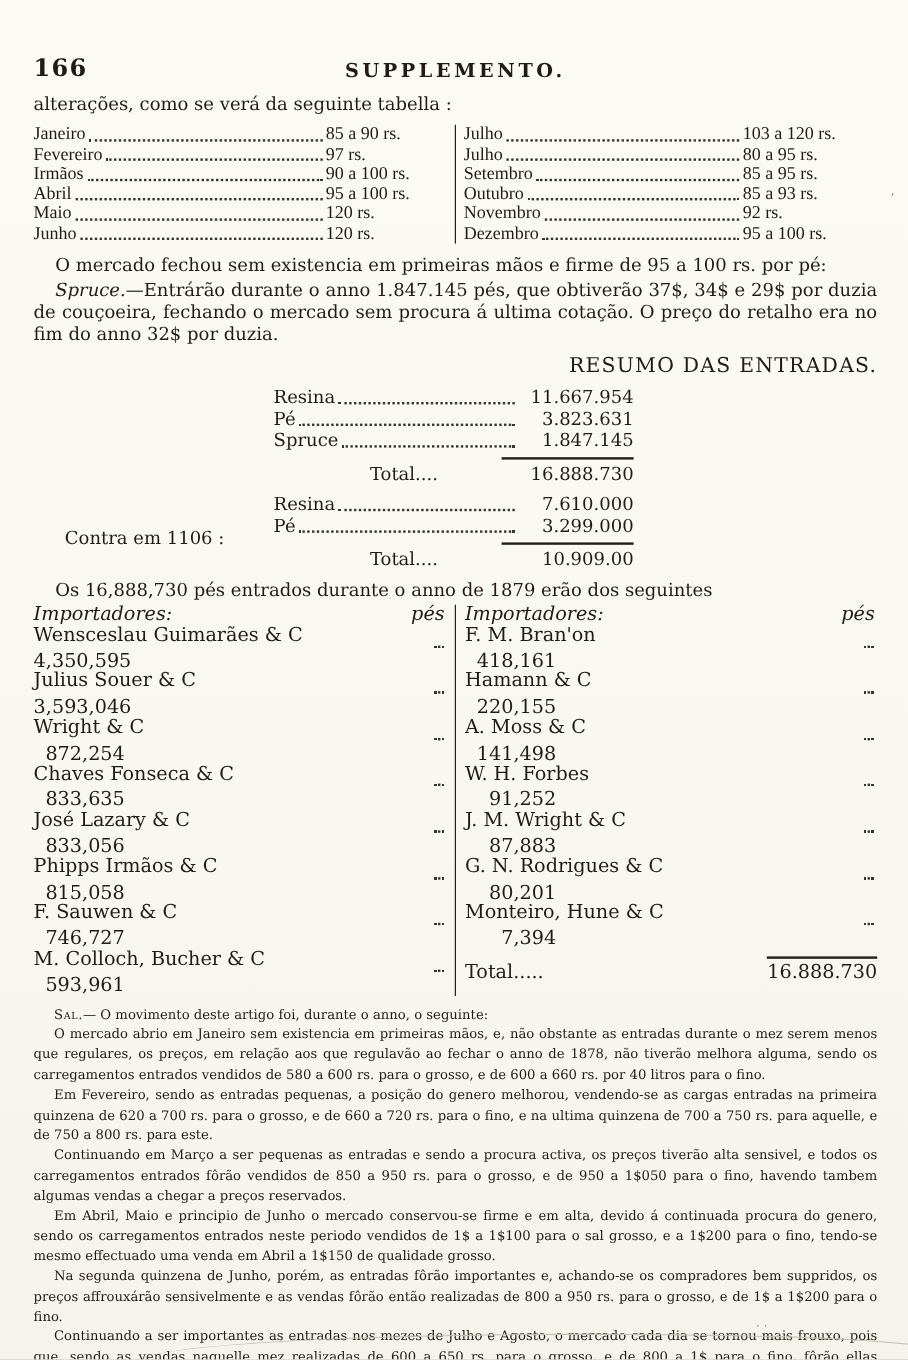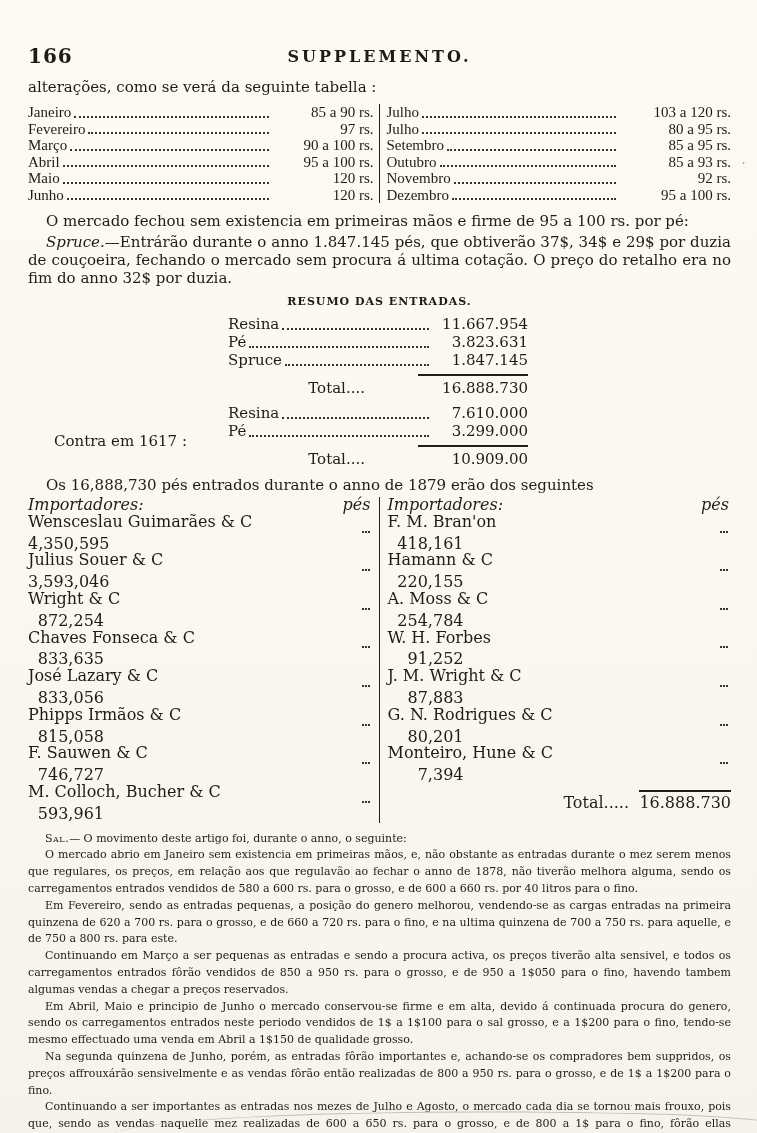--- a/index.html
+++ b/index.html
@@ -2,63 +2,63 @@
 <html><head>
 <meta charset="utf-8">
 <style>
   html,body { margin:0; padding:0; background:#d8d5cf; }
   .page {
     position:relative; width:757px; height:1133px; margin:0 auto;
     background:linear-gradient(180deg,#fbfaf5 0%, #f9f7f1 60%, #f5f3ec 100%);
     color:#211b13; font-family:"DejaVu Serif", serif; overflow:hidden;
     box-sizing:border-box; padding:44px 26px 0 28px;
   }
-  .hdr { display:flex; align-items:center; margin-bottom:10px; }
+  .hdr { display:flex; align-items:flex-end; margin-bottom:10px; }
   .pagenum { font-weight:bold; font-size:20px; width:120px; letter-spacing:1px; }
   .ptitle { flex:1; text-align:center; font-weight:bold; font-size:16px; letter-spacing:3px; margin-right:120px; }
   .intro { font-size:15px; margin-bottom:8px; }
 
   
   .mtable { display:flex; font-size:15px; line-height:16.5px; margin-bottom:9px; }
   .mcol { width:50%; box-sizing:border-box; }
   .mcol.left { border-right:1.4px solid #241e16; padding-right:5px; }
   .mcol.right { padding-left:7px; }
   .mrow { display:flex; align-items:baseline;font-family:Liberation Serif, serif; }
   .mname { white-space:nowrap; }
   .leader { flex:1; align-self:flex-end; height:0; border-bottom:2px dotted #3a332a; margin:0 3px 3px 3px; min-width:8px; }
-  .mval { white-space:nowrap; text-align:right; }
+  .mval { white-space:nowrap; }
   .mcol.left .mval { width:102px; }
   .mcol.right .mval { width:112px; }
 
   p.body { font-size:15px; line-height:18px; text-align:justify; text-indent:18px; margin:0 0 3px 0; }
   .ital { font-style:italic; }
   .scaps { font-variant:small-caps; letter-spacing:.5px; }
 
-  .rheading { text-align:center; font-weight:bold; font-size:11px; letter-spacing:1px; margin:8px 0 7px 0; }
+  .rheading { text-align:right; font-weight:normal; font-size:17px; letter-spacing:1px; margin:8px 0 7px 0; }
   .resumo-wrap { position:relative; margin-bottom:8px; }
   .rtable { width:300px; margin-left:200px; font-size:15px; line-height:18px; }
   .rrow { display:flex; align-items:center; }
   .rlabel { white-space:nowrap; }
   .rval { width:96px; text-align:right; white-space:nowrap; }
   .trow { display:flex; align-items:baseline; justify-content:flex-end; margin:5px 0 7px 0;gap:43px; }
   .tlabel { margin-right:10px; white-space:nowrap; }
   .tval { width:110px; text-align:right; border-top:2.2px solid #241e16; padding-top:3px; white-space:nowrap; }
   .contra { position:absolute; left:26px; top:117px; font-size:15px; }
 
   
   .itable { display:flex; font-size:16px; line-height:16.8px; margin:2px 0 8px 0; }
   .icol { width:50%; box-sizing:border-box; }
   .icol.left { border-right:1.4px solid #241e16; padding-right:6px; }
   .icol.right { padding-left:8px; }
   .ihead { display:flex; justify-content:space-between; font-style:italic; }
   .ihead .iunit { padding-right:2px; }
   .irow { display:flex; align-items:baseline;flex-direction:column; }
   .iname { white-space:nowrap; }
   .ival { width:76px; text-align:right; white-space:nowrap; }
-  .itot { display:flex; align-items:baseline; justify-content:flex-end; margin-top:6px; }
+  .itot { display:flex; align-items:baseline; justify-content:space-between; margin-top:6px; }
   .itot .tval { width:92px; }
 
   p.sal { font-size:11px; line-height:16.8px; text-align:justify; text-indent:17px; margin:0; }
 
   .scan-curve { position:absolute; left:110px; width:720px; height:46px; bottom:-24px;
     border-top:1.6px solid #c3beb2; border-radius:100% 40% 0 0 / 100% 60% 0 0; transform:rotate(1deg); }
   .speck { position:absolute; color:#8d877b; font-size:10px; }
 </style>
 </head>
 <body>
@@ -78,21 +78,21 @@
           <span class="mname">Janeiro</span>
           <span class="leader"></span>
           <span class="mval">85 a 90 rs.</span>
         </div>
       <div class="mrow">
           <span class="mname">Fevereiro</span>
           <span class="leader"></span>
           <span class="mval">97 rs.</span>
         </div>
       <div class="mrow">
-          <span class="mname">Março</span>
+          <span class="mname">Irmãos</span>
           <span class="leader"></span>
           <span class="mval">90 a 100 rs.</span>
         </div>
       <div class="mrow">
           <span class="mname">Abril</span>
           <span class="leader"></span>
           <span class="mval">95 a 100 rs.</span>
         </div>
       <div class="mrow">
           <span class="mname">Maio</span>
@@ -174,21 +174,21 @@
       <div class="rrow">
           <span class="rlabel">Pé</span>
           <span class="leader"></span>
           <span class="rval">3.299.000</span>
         </div>
       <div class="trow">
           <span class="tlabel">Total....</span>
           <span class="tval">10.909.00</span>
         </div>
     </div>
-    <div class="contra">Contra em 1617 :</div>
+    <div class="contra">Contra em 1106 :</div>
   </div>
 
   <p class="body">Os 16,888,730 pés entrados durante o anno de 1879 erão dos seguintes</p>
 
   <div class="itable">
     <div class="icol left">
       <div class="ihead">
           <span>Importadores:</span>
           <span class="iunit">pés</span>
         </div>
@@ -244,21 +244,21 @@
           <span class="ival">418,161</span>
         </div>
       <div class="irow">
           <span class="iname">Hamann &amp; C</span>
           <span class="leader"></span>
           <span class="ival">220,155</span>
         </div>
       <div class="irow">
           <span class="iname">A. Moss &amp; C</span>
           <span class="leader"></span>
-          <span class="ival">254,784</span>
+          <span class="ival">141,498</span>
         </div>
       <div class="irow">
           <span class="iname">W. H. Forbes</span>
           <span class="leader"></span>
           <span class="ival">91,252</span>
         </div>
       <div class="irow">
           <span class="iname">J. M. Wright &amp; C</span>
           <span class="leader"></span>
           <span class="ival">87,883</span>

